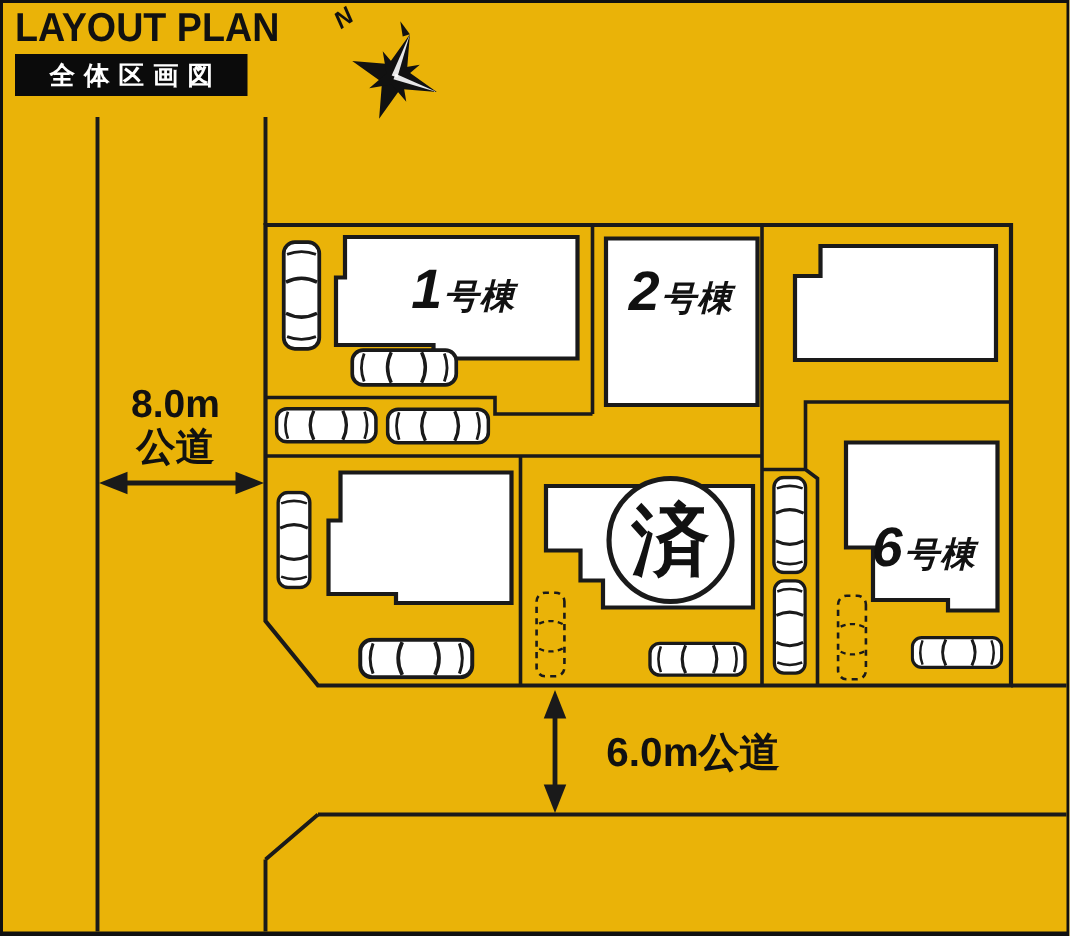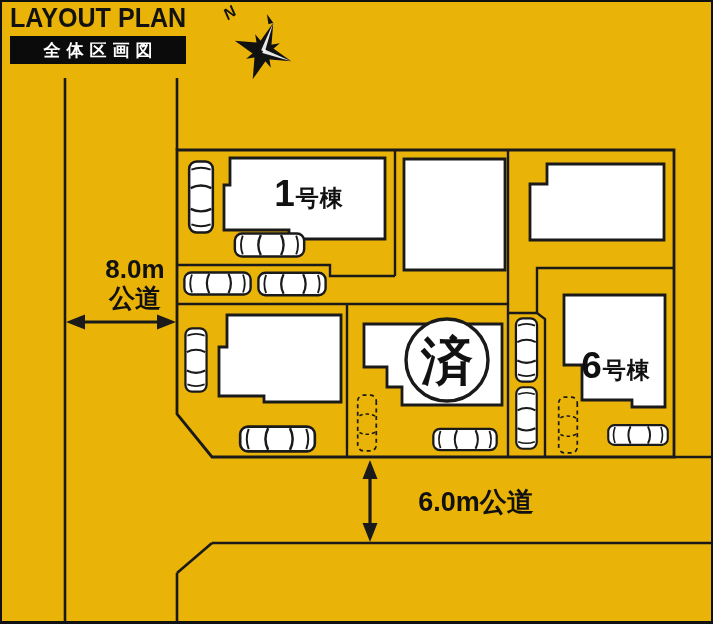--- a/index.html
+++ b/index.html
@@ -8,31 +8,31 @@
     box-sizing:border-box;border:2px solid #111;border-bottom:3px solid #111;
     font-family:"Liberation Sans","DejaVu Sans",sans-serif;color:#111;overflow:hidden;
   }
   .abs{position:absolute;}
   #plan-svg{position:absolute;left:0;top:0;width:713px;height:624px;color:#1a1a1a;}
   #page-title{
     left:8px;top:1px;font-size:27px;font-weight:900;letter-spacing:0px;
     transform:scaleX(.93);transform-origin:left top;white-space:nowrap;
   }
   #subtitle-box{
-    left:8px;top:34px;width:176px;height:28px;background:#0b0b0b;color:#fff;
+    left:8px;top:34px;width:155px;height:28px;background:#0b0b0b;color:#fff;
     display:flex;align-items:center;justify-content:center;
     font-size:17px;font-weight:700;letter-spacing:6px;text-indent:6px;
   }
   #north-label{
     left:222px;top:2px;font-size:16px;font-weight:900;font-style:italic;
     transform:rotate(-35deg);
   }
   .bldg-label{
     position:absolute;transform:translate(-50%,-50%);white-space:nowrap;
-    font-weight:700;letter-spacing:1px;line-height:1;
+    font-weight:700;letter-spacing:1px;line-height:1;font-style:italic;
   }
   .bldg-label .num{font-size:37px;font-weight:700;}
   .bldg-label .suf{font-size:23px;font-weight:700;}
   #sold-label{
     position:absolute;transform:translate(-50%,-50%);
     font-size:52px;font-weight:700;line-height:1;
   }
   .road-label{position:absolute;transform:translate(-50%,-50%);font-weight:600;
     white-space:nowrap;line-height:1.12;text-align:center;}
   #road-west-label{font-size:26px;}
@@ -115,27 +115,30 @@
       <path d="M30,0 L0,2 L0,-2 Z" fill="#fff" opacity="0.9"></path>
     </g>
   </svg>
 
   <div id="page-title" class="abs">LAYOUT PLAN</div>
   <div id="subtitle-box" class="abs">
     <span>全体区画図</span>
   </div>
   <div id="north-label" class="abs">N</div>
 
-  <div id="road-west-label" class="road-label" style="left:133px;top:282px;">
+  <div id="road-west-label" class="road-label" style="left:115px;top:282px;">
     <div>8.0m</div>
     <div>公道</div>
   </div>
-  <div id="road-south-label" class="road-label" style="left:474px;top:500px;">6.0m公道</div>
+  <div id="road-south-label" class="road-label" style="left:460px;top:500px;">6.0m公道</div>
 
   <div class="bldg-label" style="left:307px;top:191px;">
     <span class="num">1</span><span class="suf">号棟</span>
+  </div>
+  <div class="bldg-label" style="left:452px;top:192px;">
+    <span class="num">2</span><span class="suf">号棟</span>
   </div>
   <div class="bldg-label" style="left:614px;top:331px;margin-top:32px;">
     <span class="num">6</span><span class="suf">号棟</span>
   </div>
   <div id="sold-label" style="left:445px;top:359px;">済</div>
 
 </div>
 
 </body></html>

